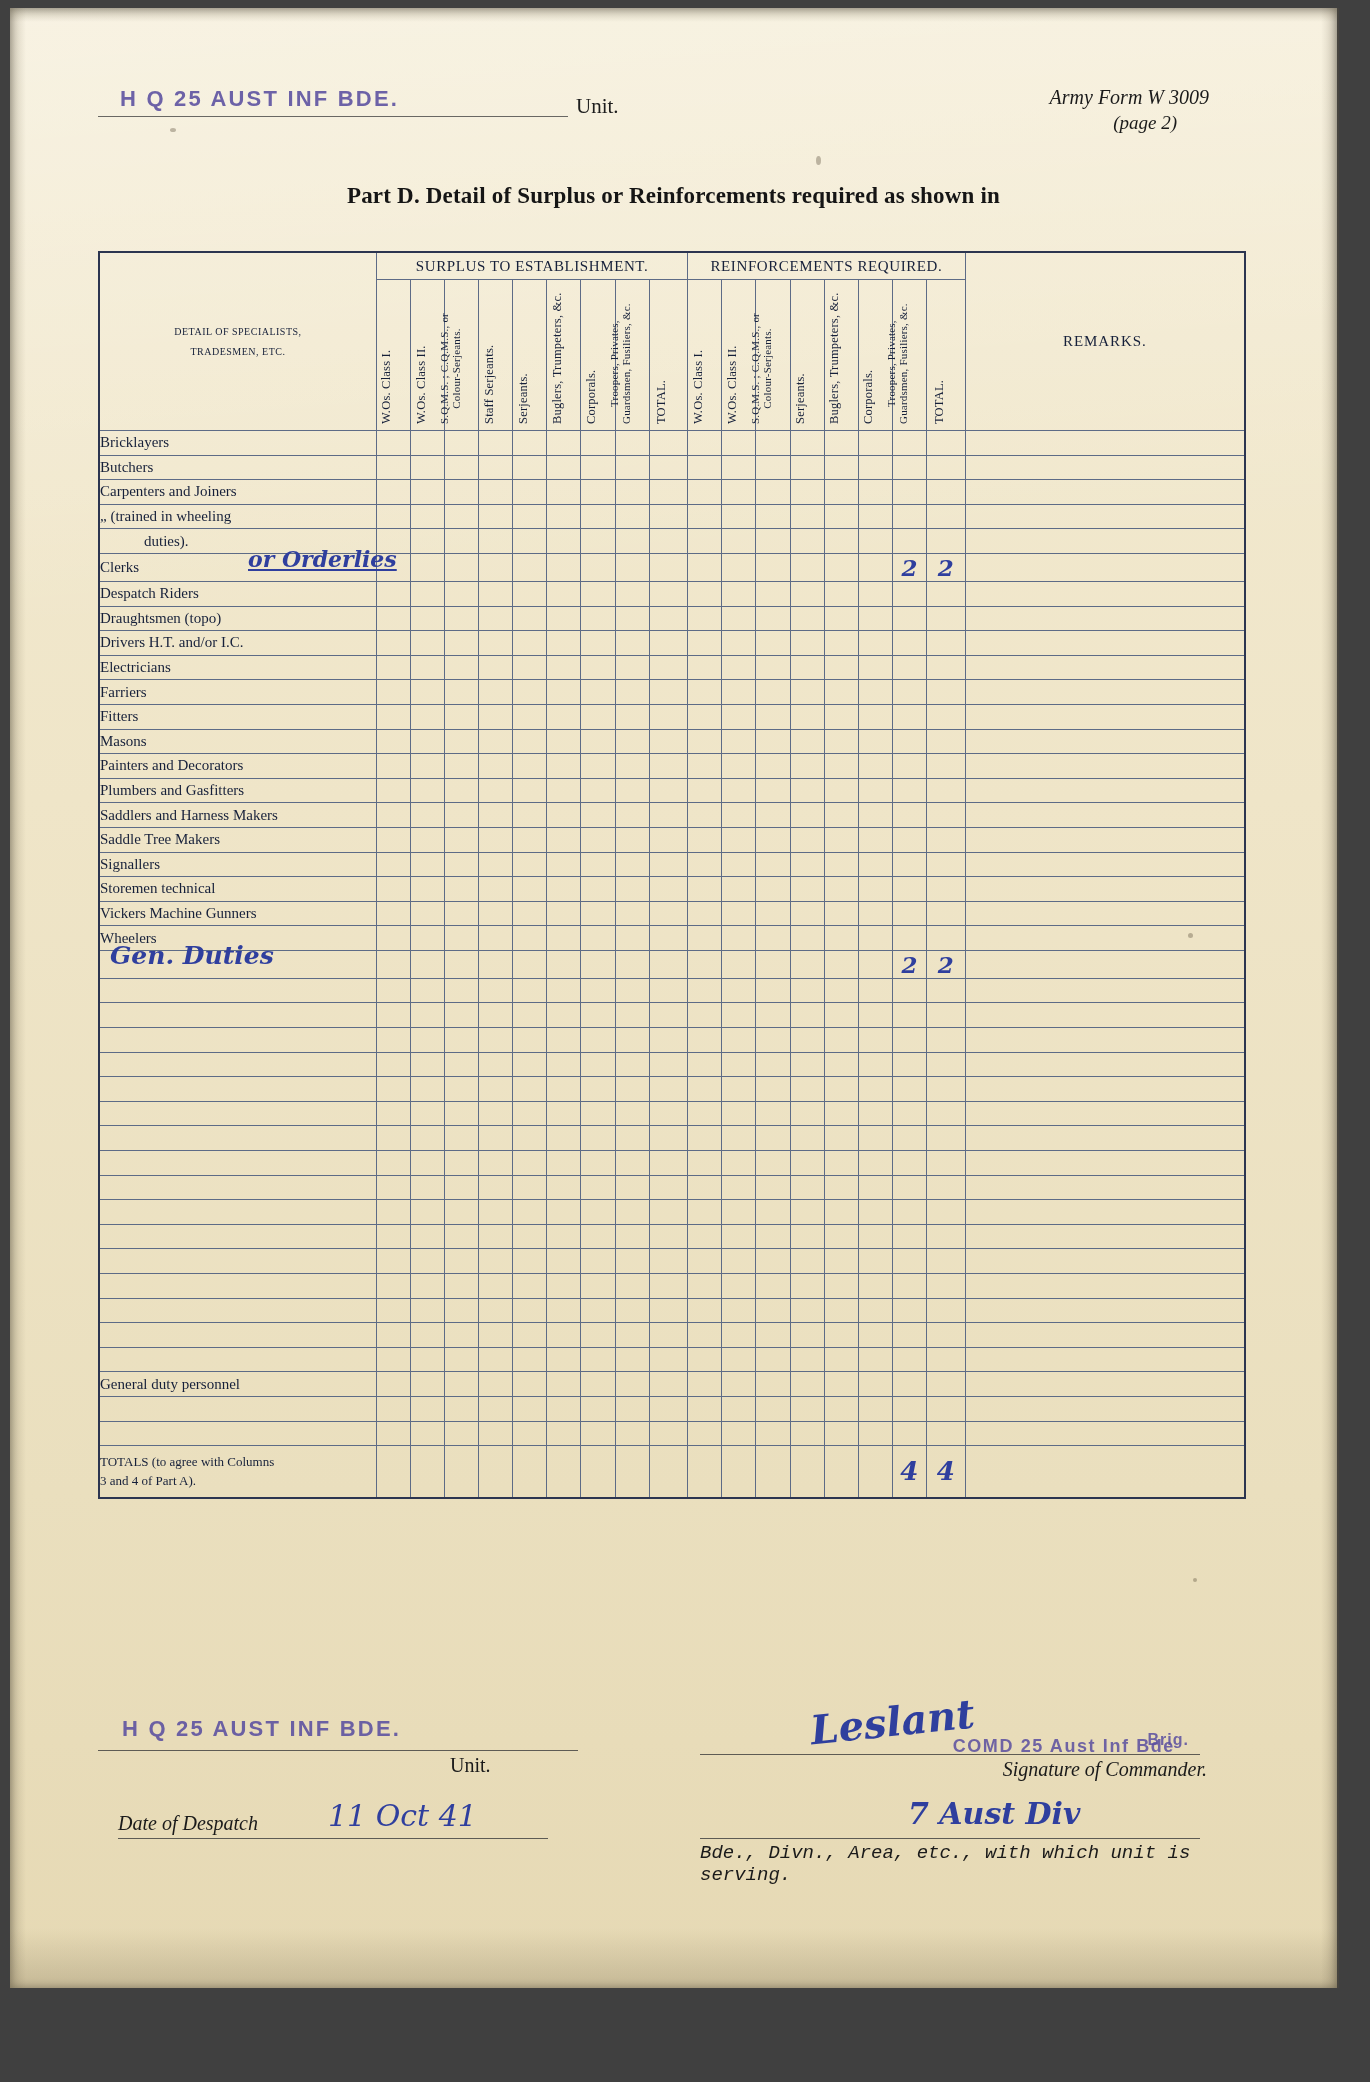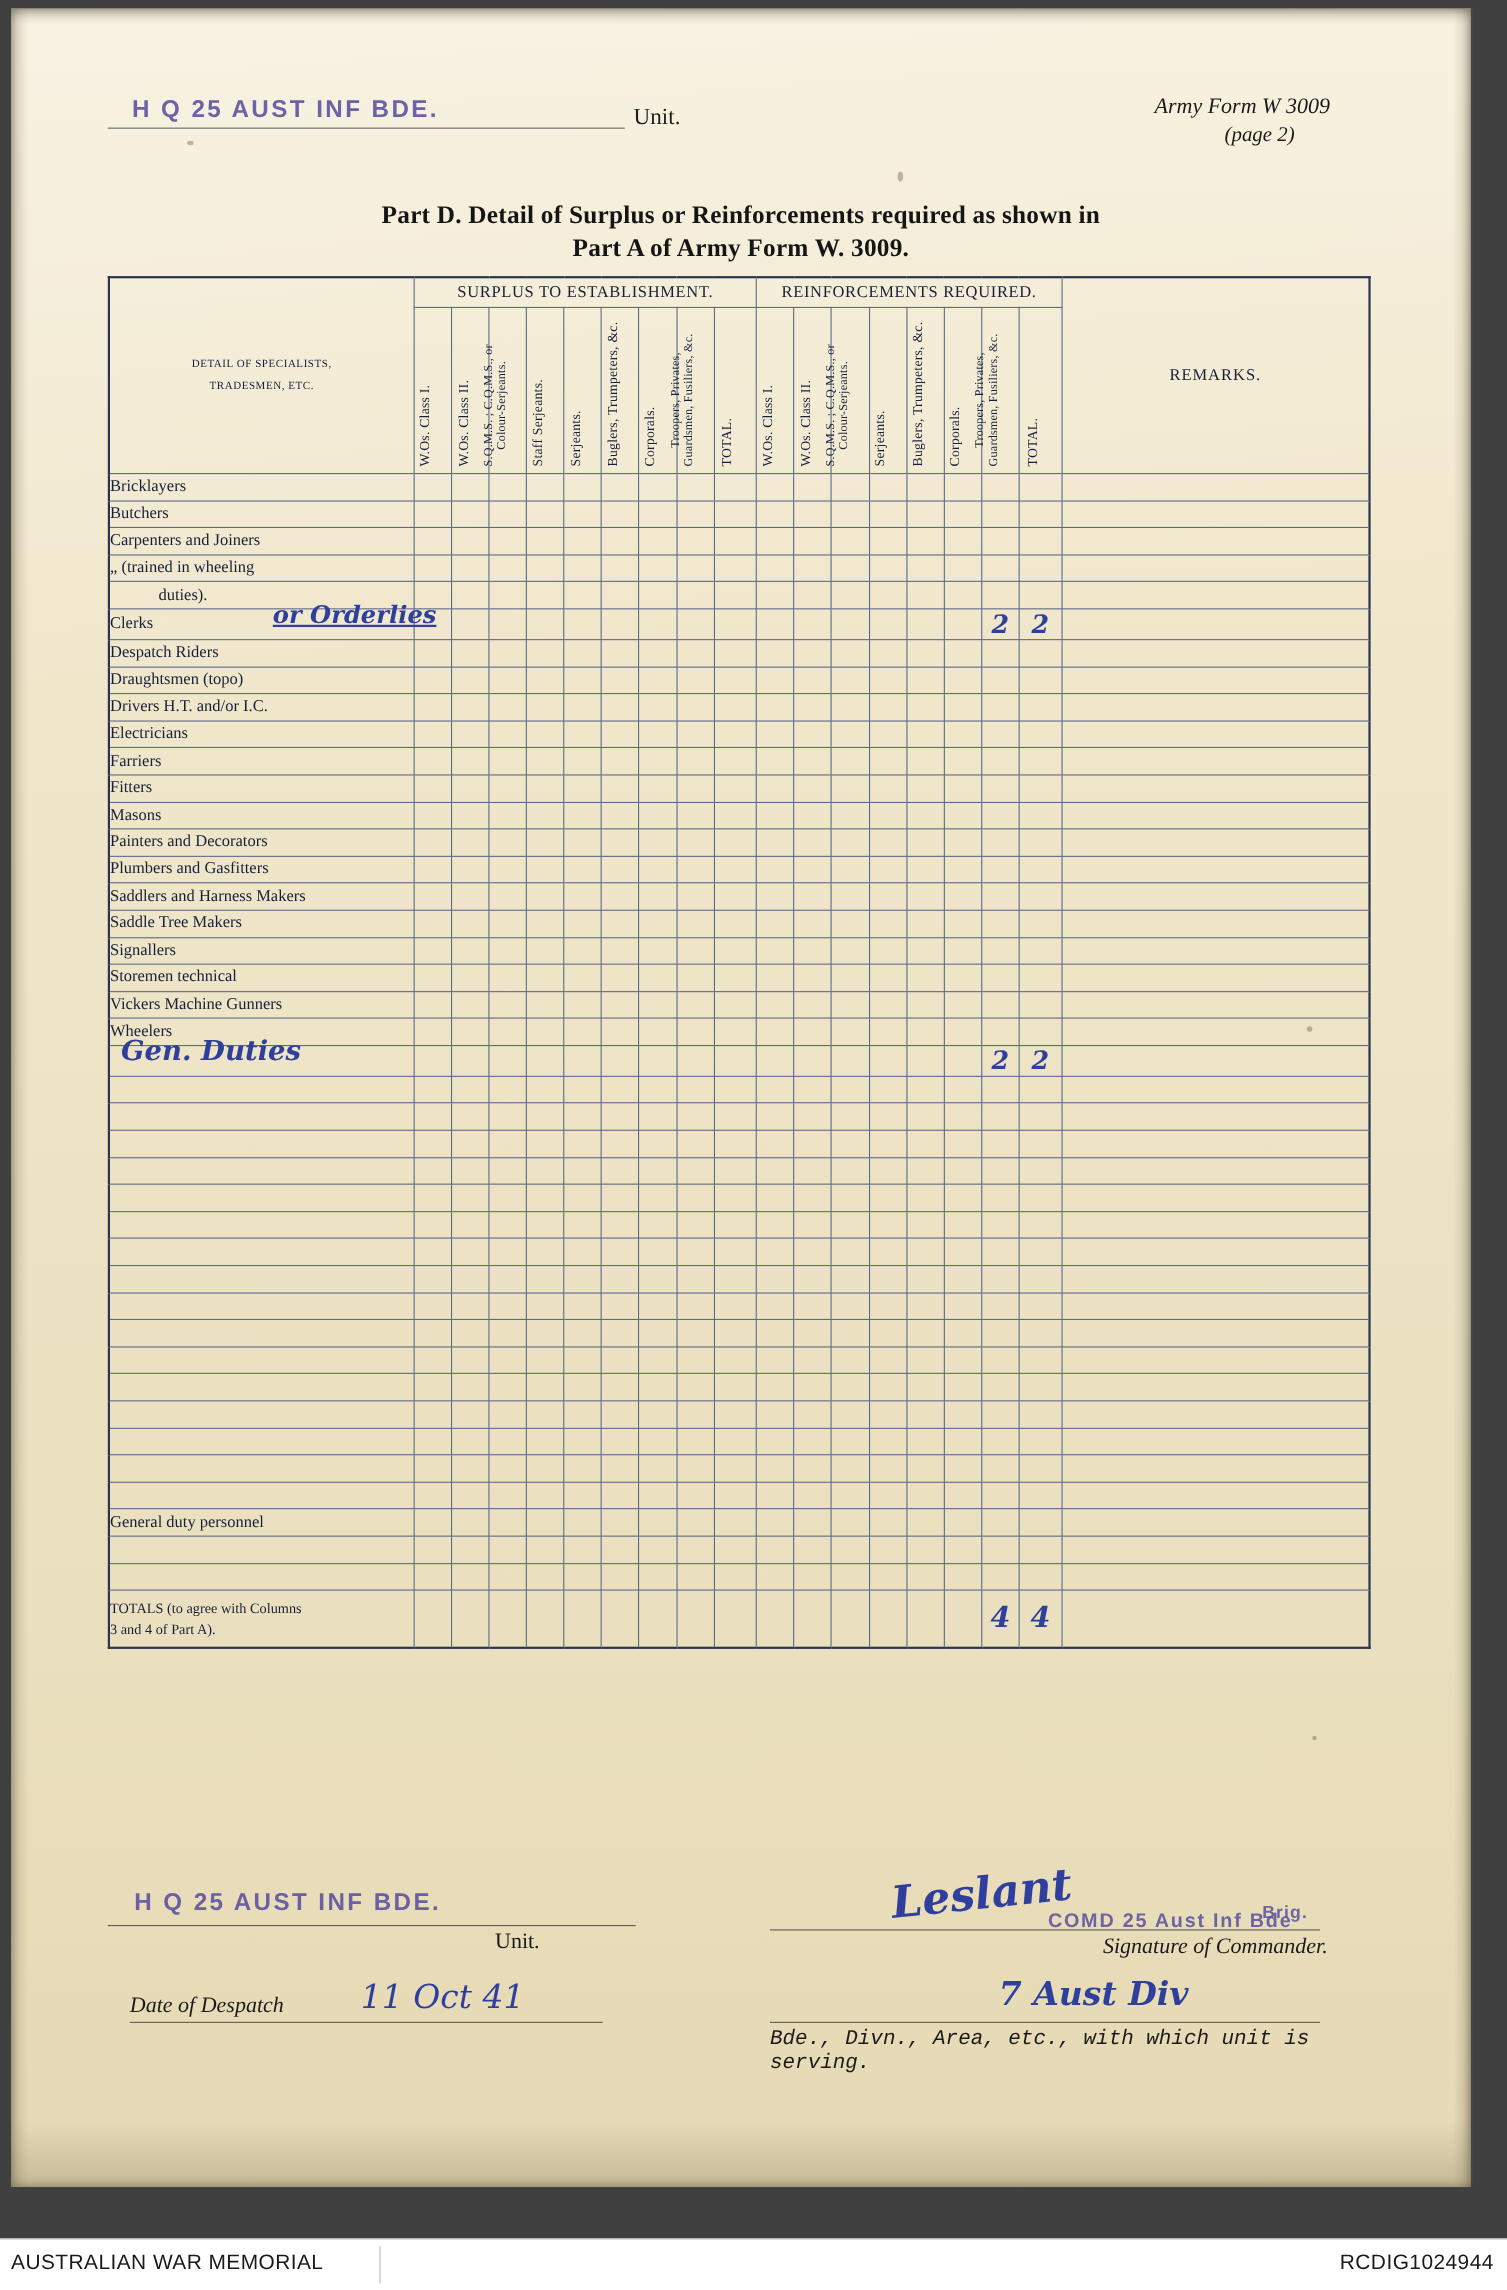--- a/index.html
+++ b/index.html
@@ -310,21 +310,20 @@
     <div class="speck" style="left:806px;top:148px;width:5px;height:9px;"></div>
     <div class="speck" style="left:1178px;top:925px;width:5px;height:5px;"></div>
     <div class="speck" style="left:1183px;top:1570px;width:4px;height:4px;"></div>
 
     <div class="stamp" id="stamp-top">H Q 25 AUST INF BDE.</div>
     <div id="stamp-top-line"></div>
     <div id="unit-label-top">Unit.</div>
     <div id="formname">Army Form W 3009</div>
     <div id="formpage">(page 2)</div>
     <div id="title1">Part D.  Detail of Surplus or Reinforcements required as shown in</div>
-    <div id="title2">Part A of Army Form W. 3009.</div>
 
     <div id="tablewrap">
       <table class="grid">
         <colgroup>
           <col style="width:244px">
           <col style="width:30px">
             <col style="width:30px">
             <col style="width:30px">
             <col style="width:30px">
           <col style="width:30px">
@@ -1311,18 +1310,13 @@
       <div id="lbl-date">Date of Despatch</div>
       <div id="line-date"></div>
       <div id="hw-date">11 Oct 41</div>
 
       <div id="hw-div">7 Aust Div</div>
       <div id="line-serving"></div>
       <div id="lbl-serving">Bde., Divn., Area, etc., with which unit is serving.</div>
     </div>
   </div>
 
-  <div id="footer">
-    <div class="f-left">AUSTRALIAN WAR MEMORIAL</div>
-    <div class="f-div"></div>
-    <div class="f-right">RCDIG1024944</div>
-  </div>
 </div>
 
 </body></html>

